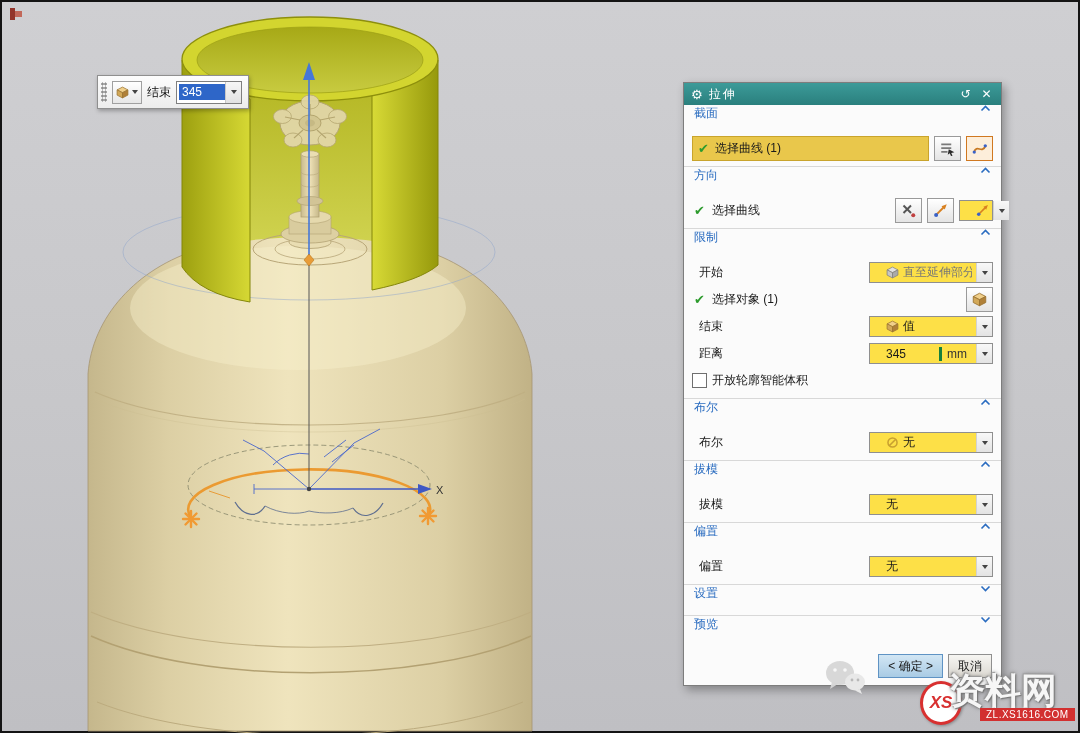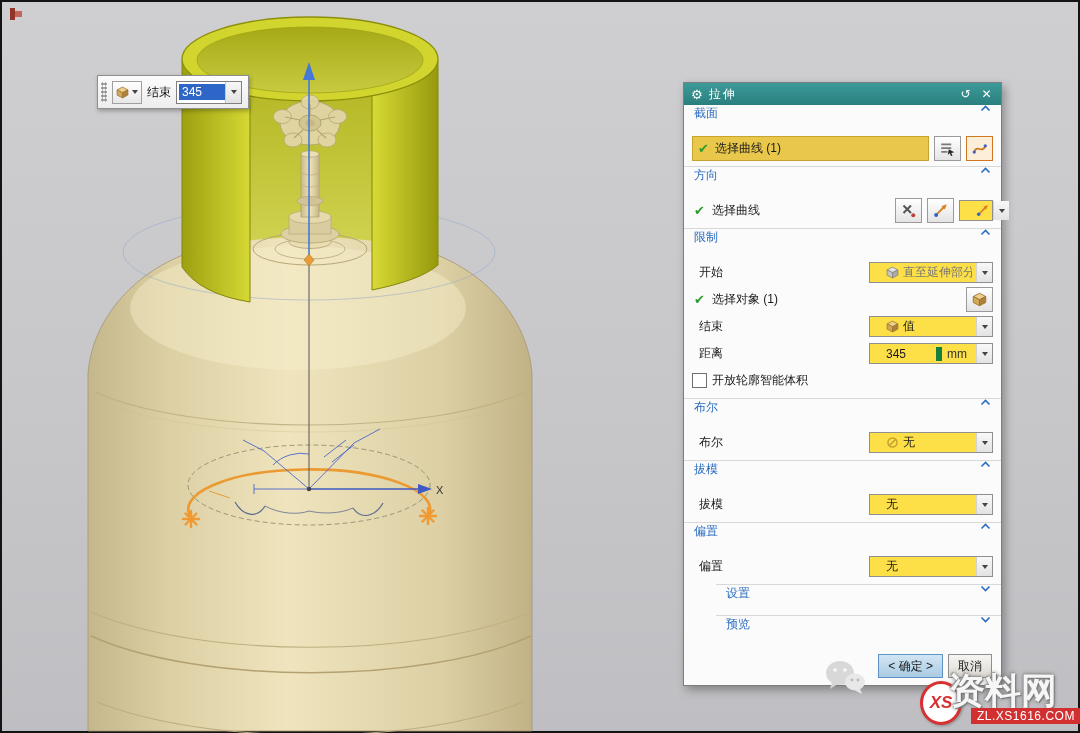--- a/index.html
+++ b/index.html
@@ -22,54 +22,54 @@
 
   
   #dialog{position:absolute;left:681px;top:80px;width:317px;background:#fbfbfb;border:1px solid #7d7d7d;
      box-shadow:3px 4px 9px rgba(0,0,0,.32);font-size:12px;color:#1a1a1a;}
   .dlg-header{height:22px;background:linear-gradient(#3c9b99,#2a7f7d);display:flex;align-items:center;gap:6px;padding:0 7px;color:#fff;}
   .gear{font-size:13px;line-height:1;}
   .dlg-title{flex:1;letter-spacing:2px;}
   .hdr-ic{width:15px;text-align:center;font-size:12px;cursor:default;}
   .sec{border-top:1px solid #d8d8d8;padding-bottom:4px;}
   .sec.first{border-top:none;}
-  .sec.collapsed{padding-bottom:0;margin-left:32px;}
+  .sec.collapsed{padding-bottom:0;}
   .sec-title{height:30px;display:flex;align-items:flex-start;padding:0 10px;color:#2a6cc0;}
   .chev{margin-left:auto;display:flex;align-items:center;}
   .row{height:27px;display:flex;align-items:center;padding:0 8px;gap:5px;}
   .lbl{padding-left:7px;}
   .fill{flex:1;}
   .chk{color:#2d9b2d;font-size:13px;width:15px;text-align:center;}
   .gold{background:#e9c74b;border:1px solid #c9a42c;height:23px;display:flex;align-items:center;flex:1;padding:0 3px;gap:4px;}
   .tbtn{width:25px;height:23px;border:1px solid #9a9a9a;background:linear-gradient(#ffffff,#e4e4e4);display:flex;align-items:center;justify-content:center;flex:0 0 auto;}
   .tbtn.active{border:1px solid #d07820;background:#fdeeda;}
   .dd{height:21px;border:1px solid #8f8f8f;background:#fde047;display:flex;align-items:center;gap:4px;padding-left:16px;box-sizing:border-box;}
   .dd .txt{flex:1;white-space:nowrap;overflow:hidden;}
   .dd .muted{color:#777;}
   .dd-arr{width:15px;align-self:stretch;display:flex;align-items:center;justify-content:center;border-left:1px solid #d2d2d2;background:linear-gradient(#f8f8f8,#e3e3e3);flex:0 0 auto;}
   .w120{width:124px;flex:0 0 auto;}
-  .unit{color:#333;padding:0 5px;border-left:6px solid #15803d;}
+  .unit{color:#333;padding:0 5px;border-left:3px solid #15803d;}
   .cb{width:13px;height:13px;border:1px solid #6f6f6f;background:#fff;flex:0 0 auto;}
   .btns{display:flex;justify-content:flex-end;gap:5px;padding:8px 9px 7px;}
   .btn{height:22px;padding:0 9px;display:flex;align-items:center;border:1px solid #8f8f8f;background:linear-gradient(#f6f5f2,#dcd9d2);cursor:default;}
   .btn.primary{background:linear-gradient(#d2e6f4,#a9cbe4);border:1px solid #5f93c4;}
   .ic12{width:13px;height:13px;flex:0 0 auto;}
   .ic14{width:15px;height:15px;flex:0 0 auto;}
 
   
   #watermark{position:absolute;right:6px;bottom:2px;width:248px;height:76px;}
   .wm-wechat{position:absolute;left:0;top:6px;}
   .wm-brand{position:absolute;left:44px;top:9px;font-size:23px;font-weight:bold;color:#f4f4f4;
      text-shadow:1px 1px 1px #777,-1px -1px 1px #999,0 0 4px #666;white-space:nowrap;}
   .wm-xs{position:absolute;left:96px;top:28px;width:42px;height:44px;border-radius:50%;background:#fff;border:3px solid #d83030;
      box-sizing:border-box;display:flex;align-items:center;justify-content:center;font-style:italic;font-weight:bold;font-size:17px;color:#d83030;
      box-shadow:1px 1px 3px rgba(0,0,0,.3);}
   .wm-site{position:absolute;left:125px;top:14px;font-size:36px;font-weight:bold;color:#f6f6f6;
      text-shadow:1px 1px 1px #777,-1px -1px 1px #999,0 0 4px #666;white-space:nowrap;}
-  .wm-url{position:absolute;left:147px;top:55px;background:#d23030;color:#fff;font-size:12px;letter-spacing:.5px;padding:1px 6px;white-space:nowrap;}
+  .wm-url{position:absolute;left:156px;top:55px;background:#d23030;color:#fff;font-size:10px;letter-spacing:.5px;padding:1px 6px;white-space:nowrap;}
 </style>
 </head>
 <body>
 
 <svg width="0" height="0" style="position:absolute">
   <defs>
     <g id="ico-cube">
         <polygon points="6,1 11,3.6 6,6.2 1,3.6" fill="#f0cf8a" stroke="#9a7432" stroke-width="0.7"></polygon>
         <polygon points="1,3.6 6,6.2 6,11 1,8.4" fill="#d2a858" stroke="#9a7432" stroke-width="0.7"></polygon>
         <polygon points="11,3.6 6,6.2 6,11 11,8.4" fill="#b08038" stroke="#9a7432" stroke-width="0.7"></polygon>

